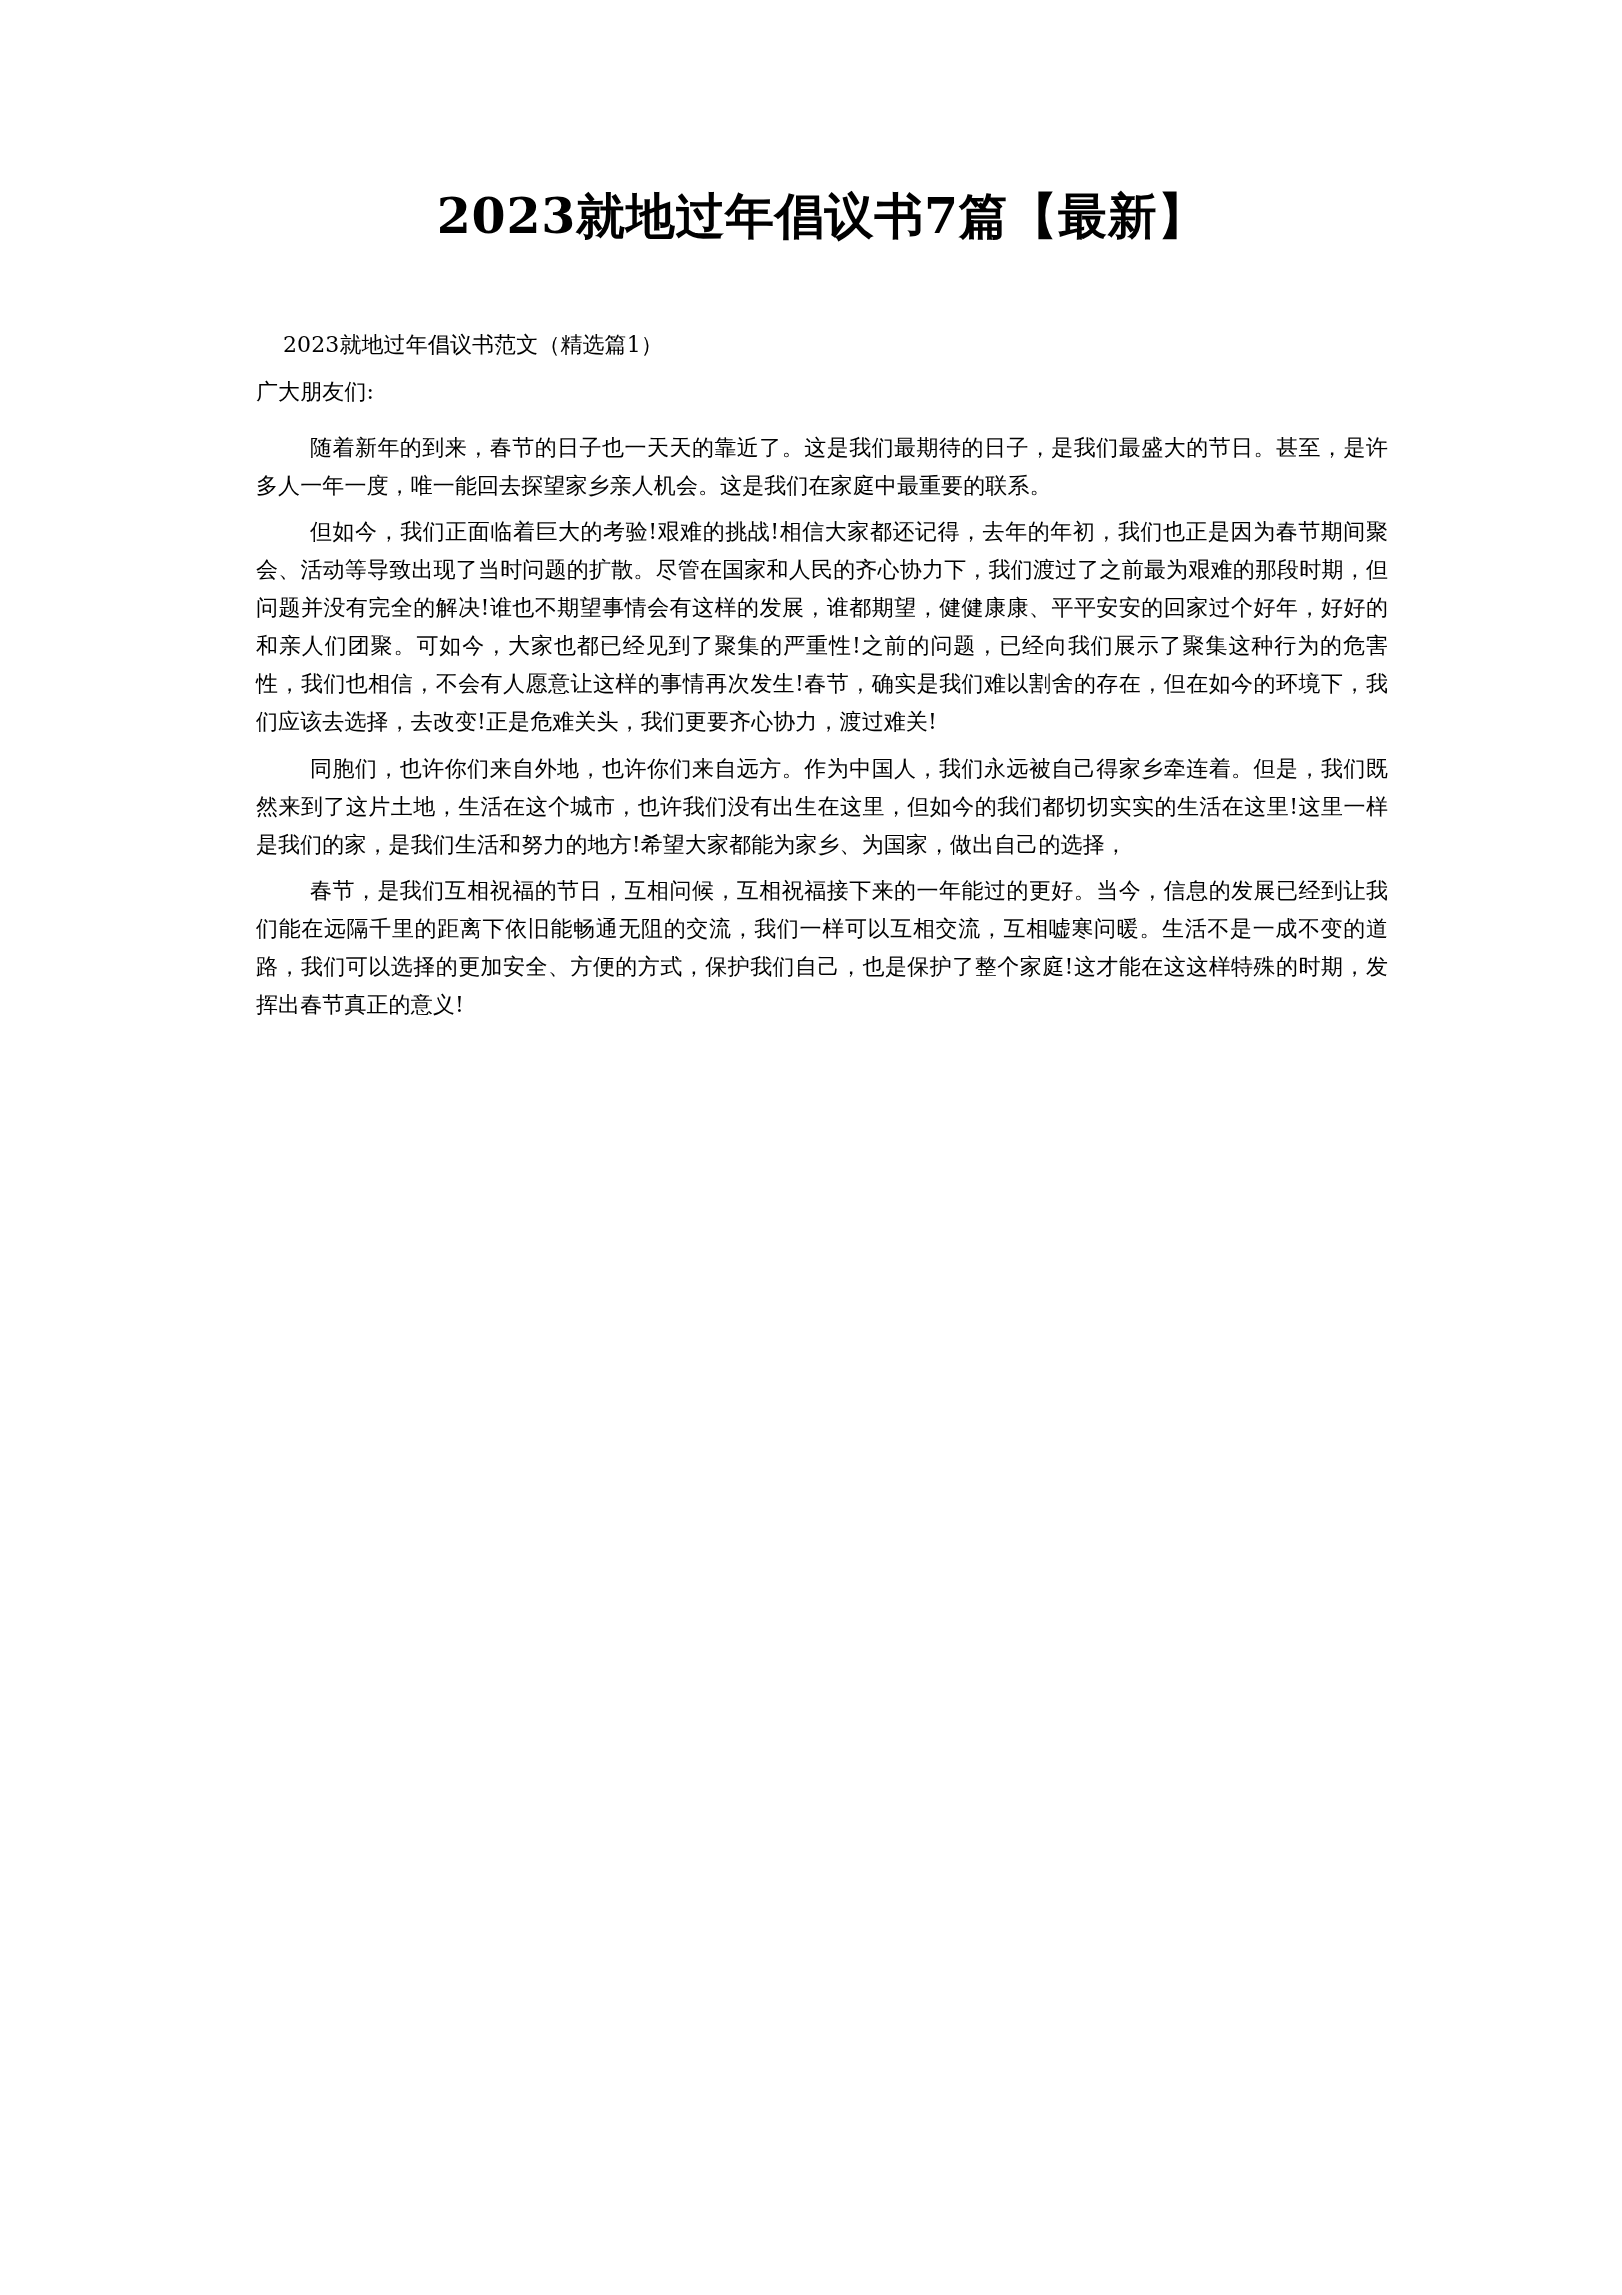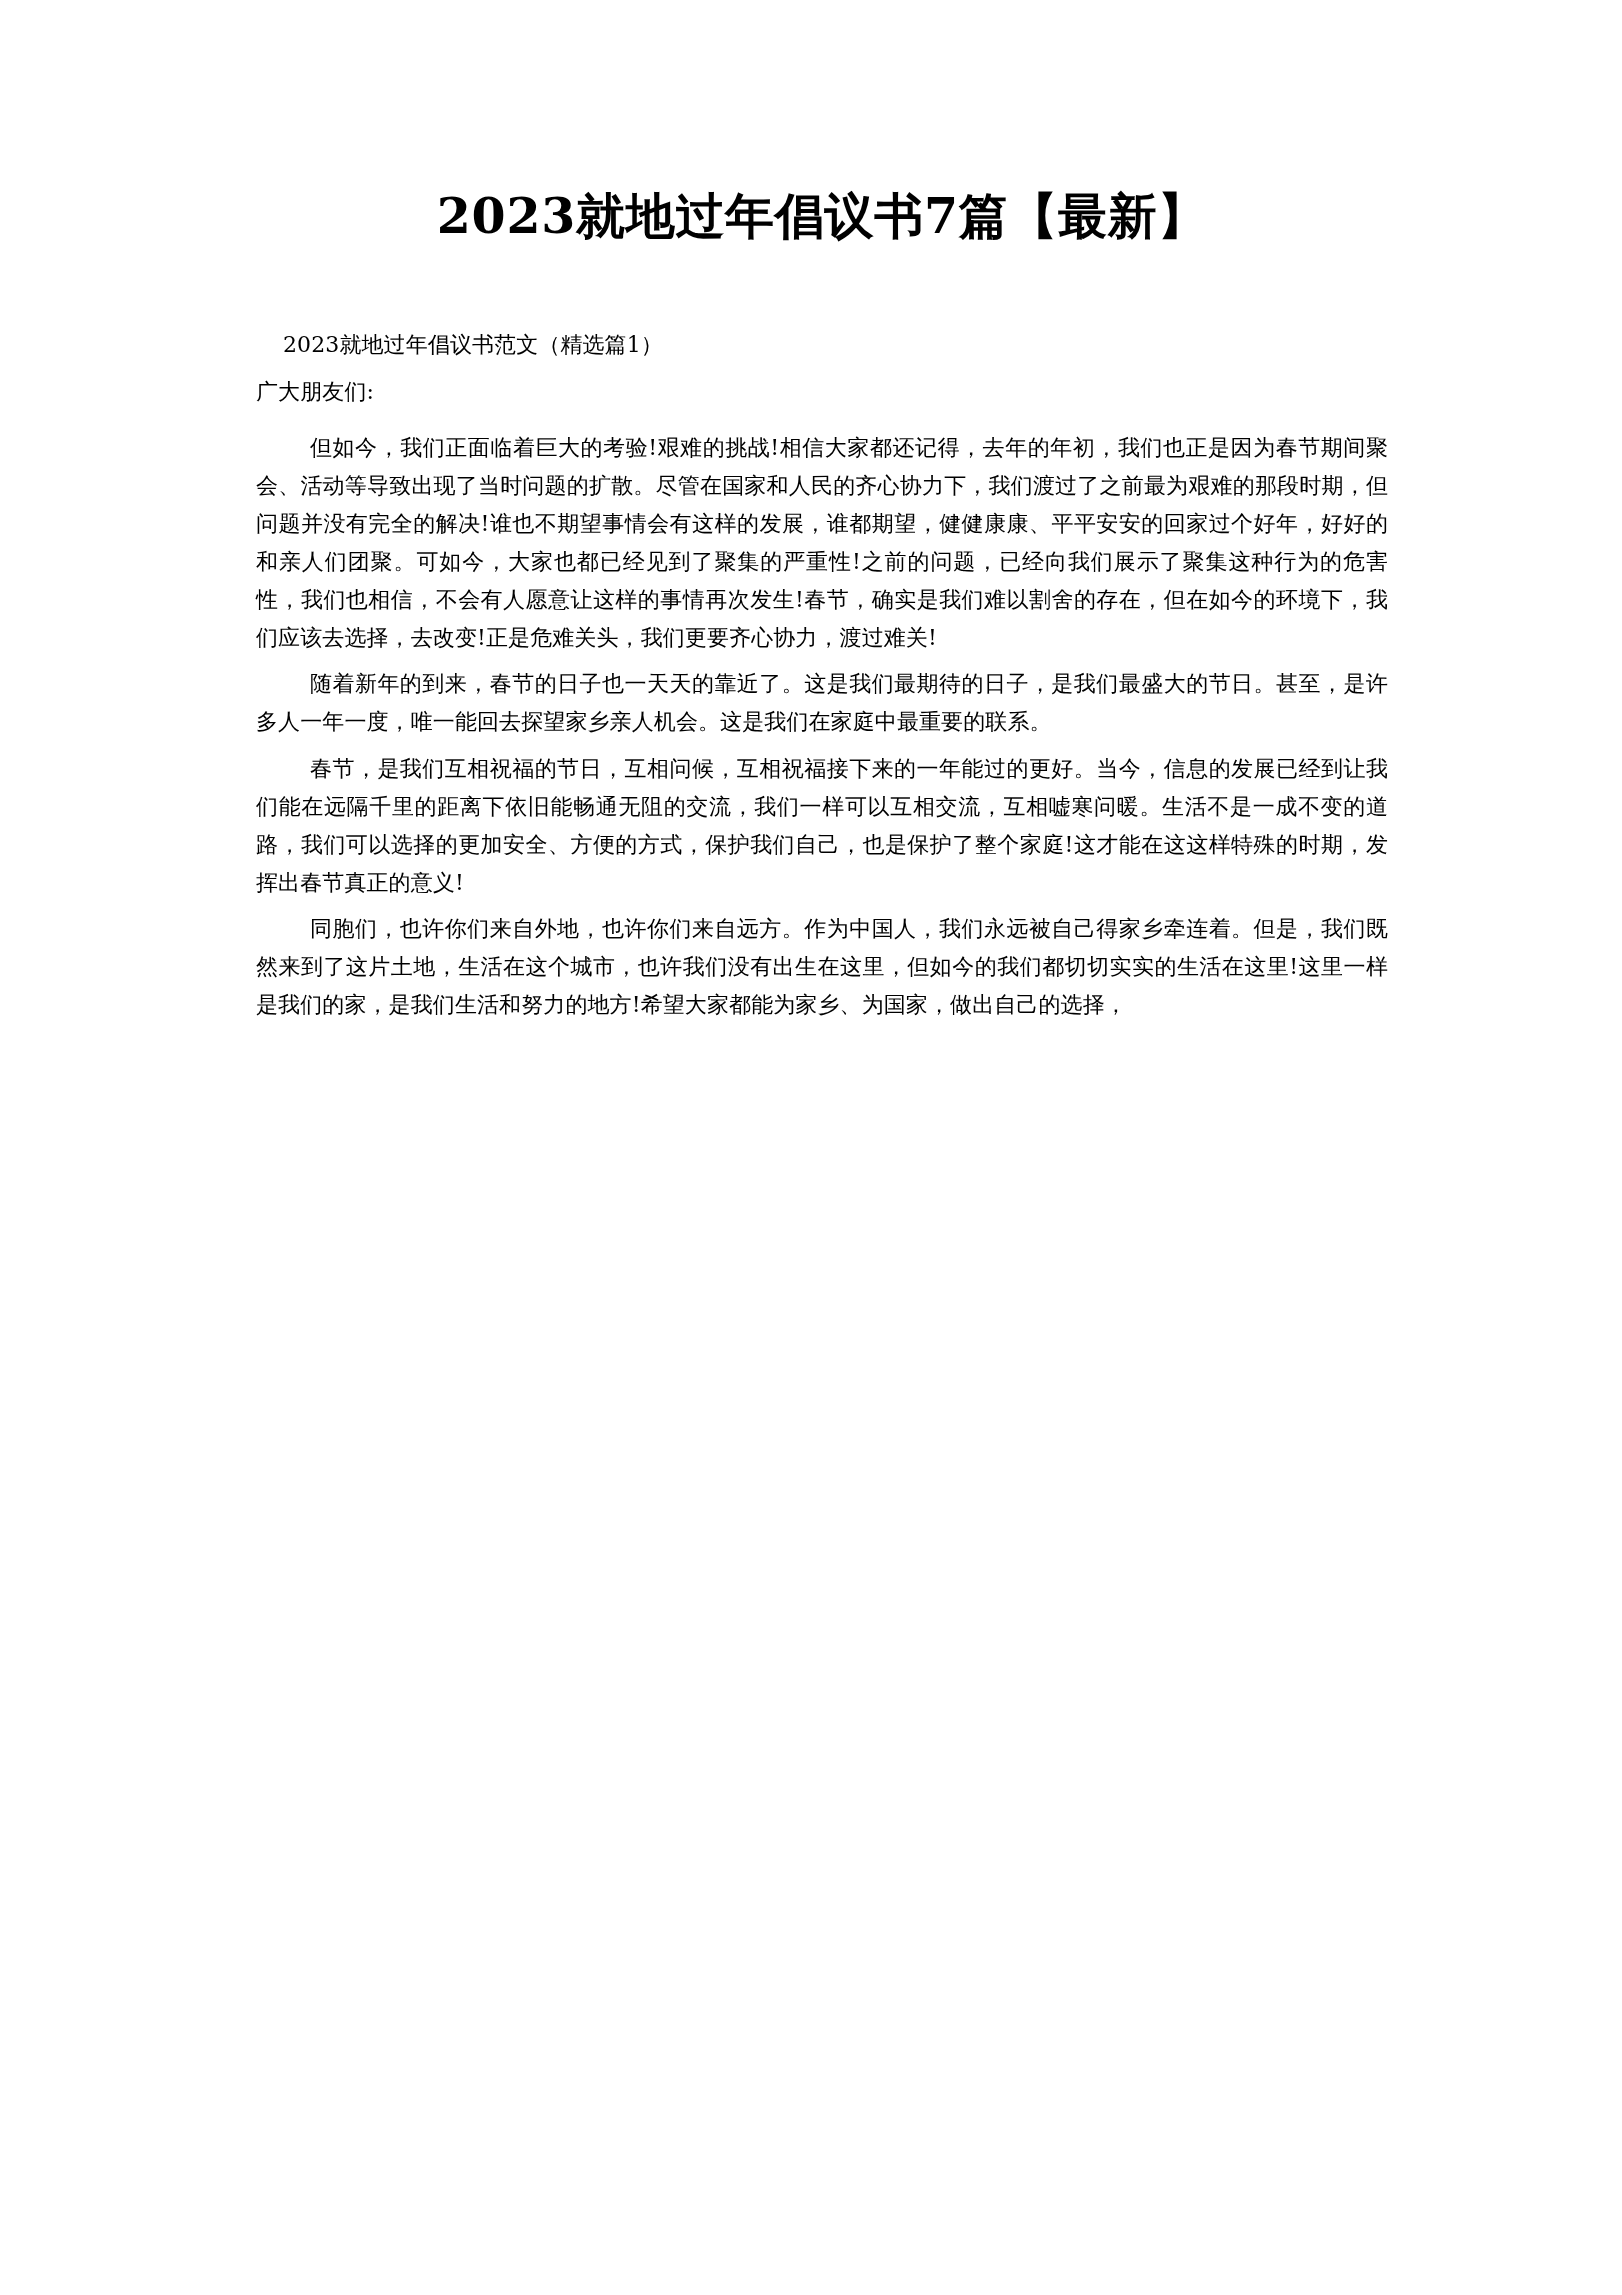--- a/index.html
+++ b/index.html
@@ -81,25 +81,25 @@
   <div class="content">
 
     <h1 class="doc-title">2023就地过年倡议书7篇【最新】</h1>
 
     <div class="body-block">
 
       <p class="para subhead">2023就地过年倡议书范文（精选篇1）</p>
 
       <p class="para salutation">广大朋友们:</p>
 
+      <p class="para indent">随着新年的到来，春节的日子也一天天的靠近了。这是我们最期待的日子，是我们最盛大的节日。甚至，是许多人一年一度，唯一能回去探望家乡亲人机会。这是我们在家庭中最重要的联系。</p>
+
       <p class="para indent">但如今，我们正面临着巨大的考验!艰难的挑战!相信大家都还记得，去年的年初，我们也正是因为春节期间聚会、活动等导致出现了当时问题的扩散。尽管在国家和人民的齐心协力下，我们渡过了之前最为艰难的那段时期，但问题并没有完全的解决!谁也不期望事情会有这样的发展，谁都期望，健健康康、平平安安的回家过个好年，好好的和亲人们团聚。可如今，大家也都已经见到了聚集的严重性!之前的问题，已经向我们展示了聚集这种行为的危害性，我们也相信，不会有人愿意让这样的事情再次发生!春节，确实是我们难以割舍的存在，但在如今的环境下，我们应该去选择，去改变!正是危难关头，我们更要齐心协力，渡过难关!</p>
 
-      <p class="para indent">随着新年的到来，春节的日子也一天天的靠近了。这是我们最期待的日子，是我们最盛大的节日。甚至，是许多人一年一度，唯一能回去探望家乡亲人机会。这是我们在家庭中最重要的联系。</p>
 
+      <p class="para indent">同胞们，也许你们来自外地，也许你们来自远方。作为中国人，我们永远被自己得家乡牵连着。但是，我们既然来到了这片土地，生活在这个城市，也许我们没有出生在这里，但如今的我们都切切实实的生活在这里!这里一样是我们的家，是我们生活和努力的地方!希望大家都能为家乡、为国家，做出自己的选择，</p>
 
       <p class="para indent">春节，是我们互相祝福的节日，互相问候，互相祝福接下来的一年能过的更好。当今，信息的发展已经到让我们能在远隔千里的距离下依旧能畅通无阻的交流，我们一样可以互相交流，互相嘘寒问暖。生活不是一成不变的道路，我们可以选择的更加安全、方便的方式，保护我们自己，也是保护了整个家庭!这才能在这这样特殊的时期，发挥出春节真正的意义!</p>
-
-      <p class="para indent">同胞们，也许你们来自外地，也许你们来自远方。作为中国人，我们永远被自己得家乡牵连着。但是，我们既然来到了这片土地，生活在这个城市，也许我们没有出生在这里，但如今的我们都切切实实的生活在这里!这里一样是我们的家，是我们生活和努力的地方!希望大家都能为家乡、为国家，做出自己的选择，</p>
 
     </div>
   </div>
 </div>
 
 
 </body></html>

